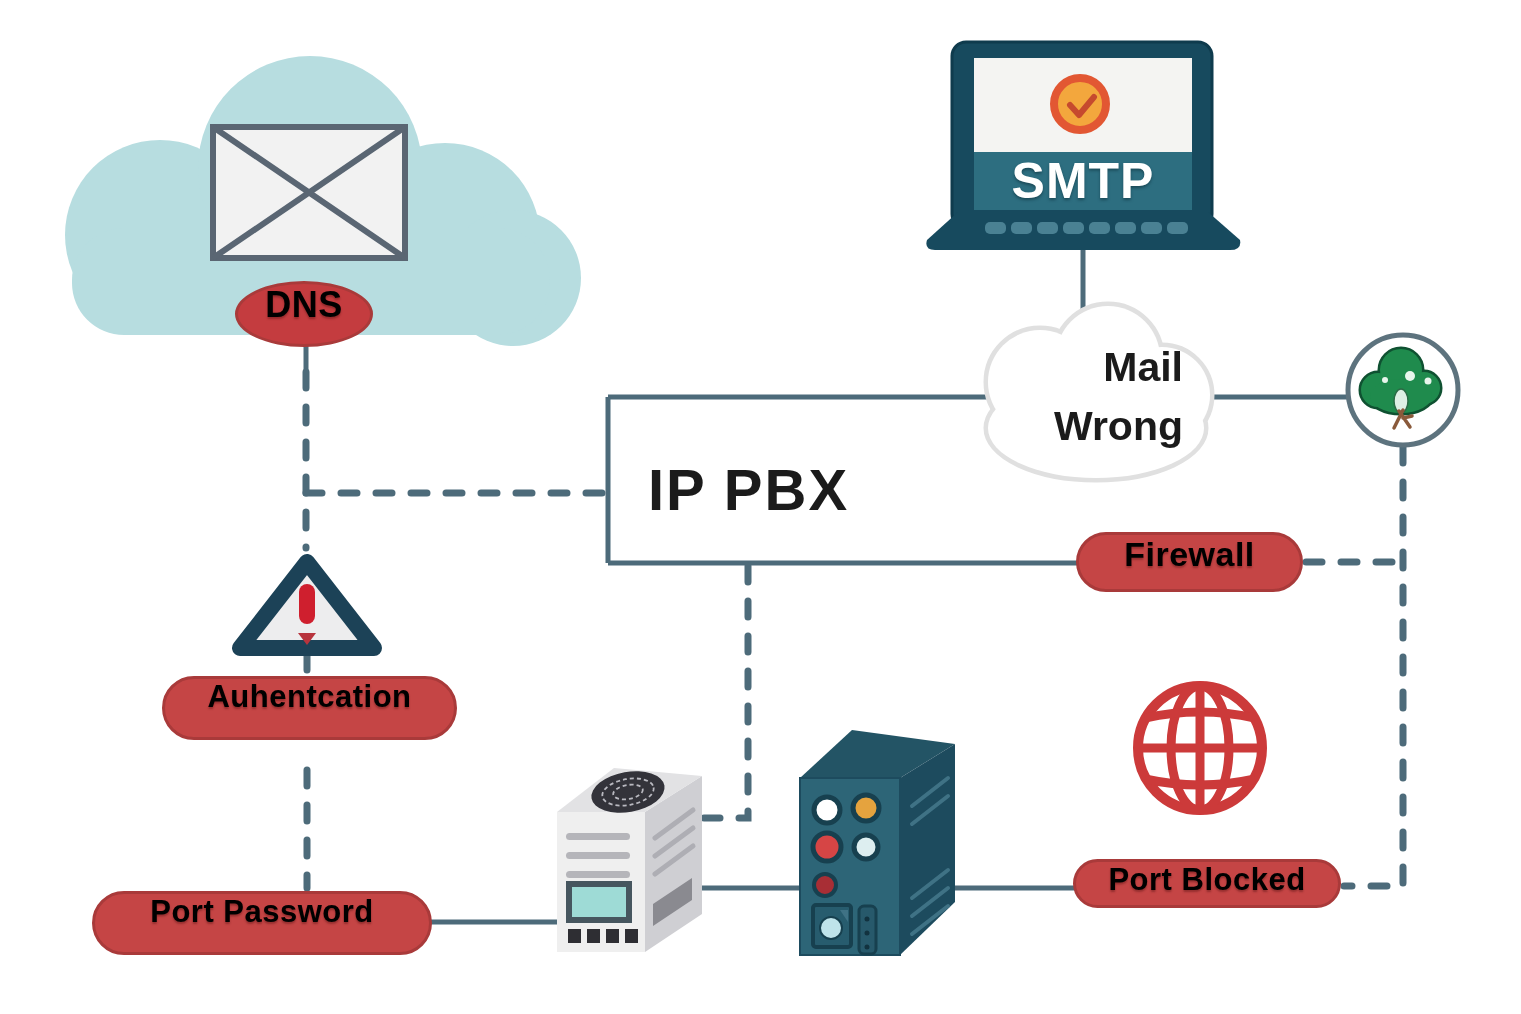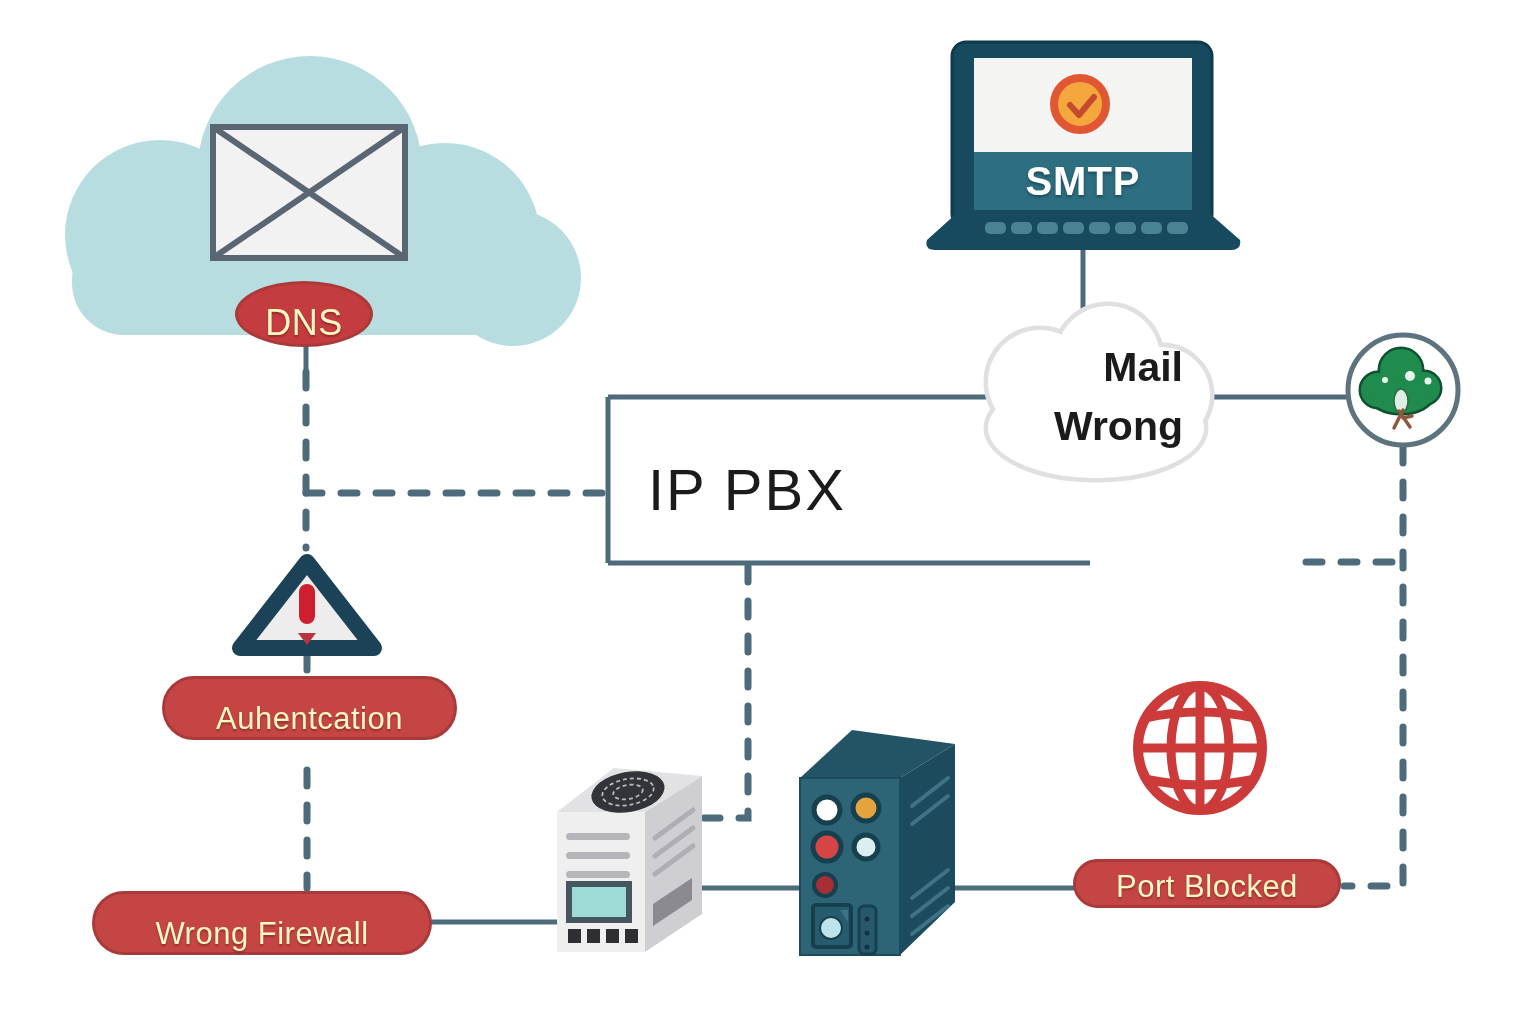--- a/index.html
+++ b/index.html
@@ -6,46 +6,46 @@
   .stage {
     position:relative; width:1521px; height:1014px;
     background:#ffffff; overflow:hidden;
     font-family:"Liberation Sans", sans-serif;
   }
   .stage svg { position:absolute; left:0; top:0; }
 
   .overlay { position:absolute; left:0; top:0; width:100%; height:100%; pointer-events:none; }
 
   .pill {
-    position:absolute; display:flex; align-items:flex-end; justify-content:center;
-    background:#c54545; color:#fef9c3; font-weight:normal;
+    position:absolute; display:flex; align-items:flex-start; justify-content:center;
+    background:#c54545; color:#000000; font-weight:bold;
     border:3px solid #a93a3a; box-sizing:border-box;
     text-shadow:0 2px 2px rgba(90,20,20,0.45);
     letter-spacing:0.5px;
   }
   .pill-dns        { left:235px; top:281px; width:138px; height:66px; border-radius:50%; font-size:36px; background:#c43c3f; }
   .pill-firewall   { left:1076px; top:532px; width:227px; height:60px; border-radius:30px; font-size:34px; }
   .pill-auth       { left:162px; top:676px; width:295px; height:64px; border-radius:32px; font-size:31px; }
   .pill-wrongpass  { left:92px;  top:891px; width:340px; height:64px; border-radius:32px; font-size:31px; }
   .pill-portblock  { left:1073px; top:859px; width:268px; height:49px; border-radius:31px; font-size:31px; }
 
   .label-smtp {
     position:absolute; left:974px; top:152px; width:218px; height:58px;
     display:flex; align-items:center; justify-content:center;
-    color:#ffffff; font-weight:bold; font-size:40px; letter-spacing:1px;
+    color:#ffffff; font-weight:bold; font-size:50px; letter-spacing:1px;
     text-shadow:0 2px 3px rgba(10,40,50,0.5);
   }
   .label-mailserver {
     position:absolute; left:978px; top:338px; width:205px;
     display:flex; flex-direction:column; align-items:flex-end;
     color:#1b1b1b; font-weight:bold; font-size:41px; line-height:59px;
   }
   .label-ippbx {
     position:absolute; left:648px; top:456px; width:260px;
-    color:#1b1b1b; font-weight:normal; font-size:58px; letter-spacing:2px;
+    color:#1b1b1b; font-weight:bold; font-size:58px; letter-spacing:2px;
   }
 </style>
 </head>
 <body>
 
 <div class="stage">
 
   <svg width="1521" height="1014" viewBox="0 0 1521 1014">
 
     <g>
@@ -216,27 +216,30 @@
 
     <div class="label-smtp">SMTP</div>
 
     <div class="label-mailserver">
       <span>Mail</span>
       <span>Wrong</span>
     </div>
 
     <div class="label-ippbx">IP PBX</div>
 
+    <div class="pill pill-firewall">
+      <span>Firewall</span>
+    </div>
 
     <div class="pill pill-auth">
       <span>Auhentcation</span>
     </div>
 
     <div class="pill pill-wrongpass">
-      <span>Wrong Firewall</span>
+      <span>Port Password</span>
     </div>
 
     <div class="pill pill-portblock">
       <span>Port Blocked</span>
     </div>
 
   </div>
 </div>
 
 </body></html>

